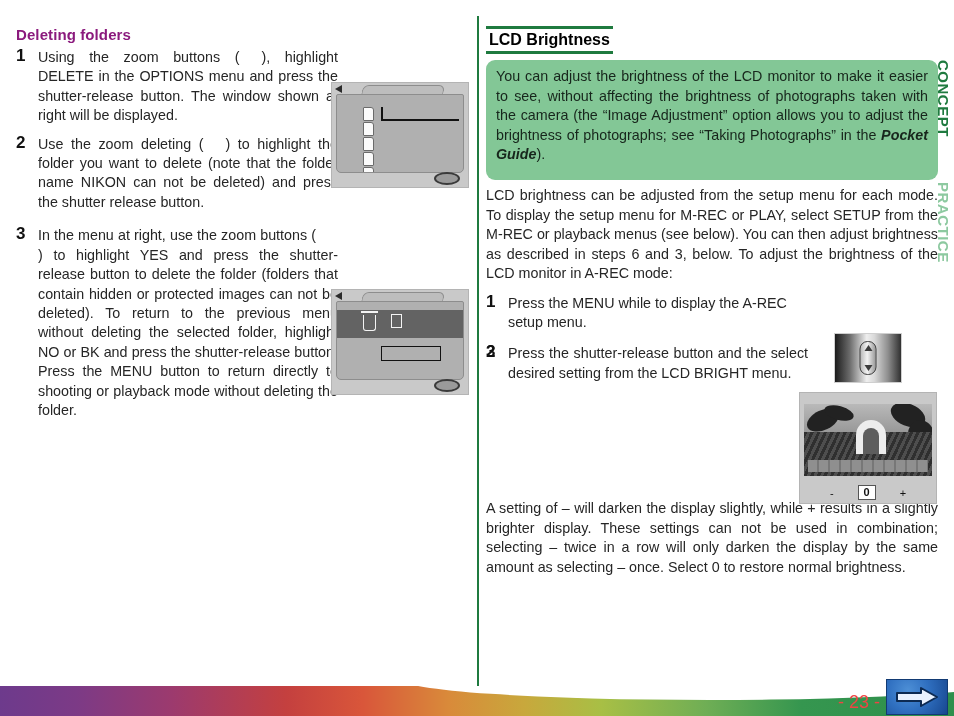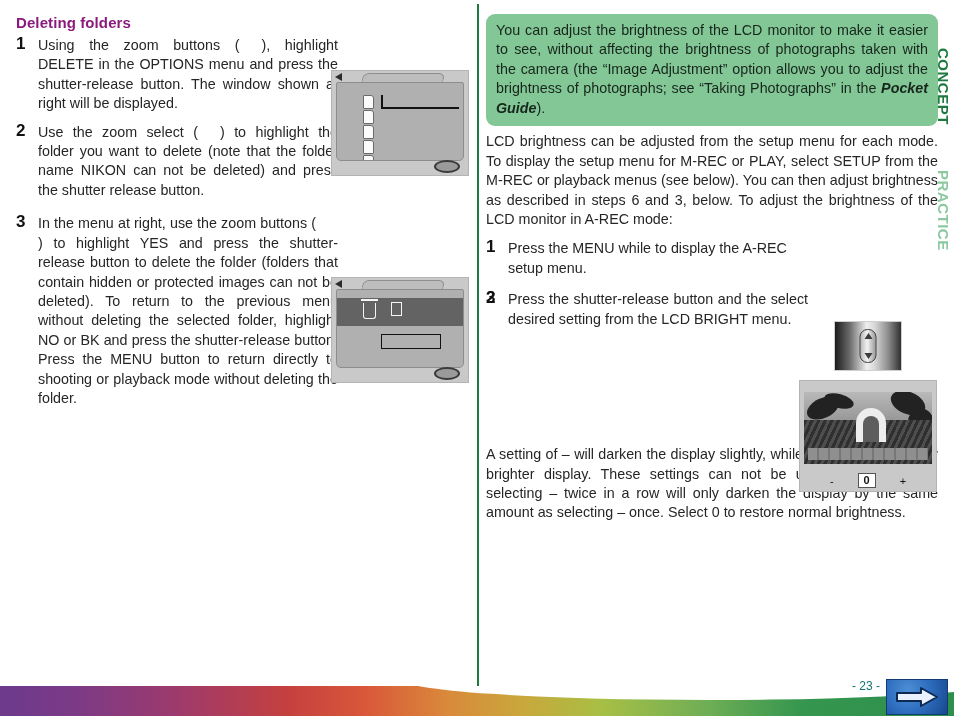--- a/index.html
+++ b/index.html
@@ -12,21 +12,21 @@
     height: 716px;
     position: relative;
     overflow: hidden;
     font-family: "Liberation Sans", sans-serif;
     color: #1a1a1a;
   }
 
   
   .page {
     position: absolute;
-    left: 0; top: 4px;
+    left: 0; top: 16px;
     width: 954px;
     height: 674px;
   }
   .col-left {
     position: absolute;
     left: 16px; top: 10px;
     width: 452px;
   }
   .divider {
     position: absolute;
@@ -183,21 +183,21 @@
     padding: 1px 3px 2px 3px;
     border-top: 3px solid #1f7a3f;
     border-bottom: 3px solid #1f7a3f;
     margin: 0 0 6px 0;
     line-height: 1.2;
   }
   .green-box {
     position: relative;
     background: #83c796;
     border-radius: 9px;
-    padding: 7px 10px 8px 10px;
+    padding: 7px 10px 16px 10px;
     margin-bottom: 6px;
   }
   .green-box p {
     margin: 0;
     font-size: 14.3px;
     line-height: 1.36;
     text-align: justify;
     color: #17261c;
   }
   .body-para {
@@ -357,23 +357,23 @@
   .footer-title {
     position: absolute;
     left: 18px; bottom: 4px;
     color: #ffffff;
     font-size: 14.5px;
     letter-spacing: .2px;
     line-height: 20px;
   }
   .footer-page {
     position: absolute;
-    right: 74px; bottom: 20px;
-    color: #0f766e;
-    font-size: 12px;
+    right: 74px; bottom: 4px;
+    color: #ef4444;
+    font-size: 18px;
     line-height: 20px;
   }
   .footer-next {
     position: absolute;
     right: 6px; bottom: 1px;
     width: 60px; height: 34px;
     background: radial-gradient(circle at 35% 30%, #4d8fd6 0%, #2f6fc0 45%, #17478f 100%);
     border: 1px solid #123a73;
     display: flex;
     align-items: center;
@@ -394,21 +394,21 @@
     <div class="step">
       <span class="step-num">1</span>
       <div class="step-body narrow">
         <span>Using the zoom buttons (</span><span class="gapglyph"></span><span>), highlight DELETE in the OPTIONS menu and press the shutter-release button. The window shown at right will be displayed.</span>
       </div>
     </div>
 
     <div class="step">
       <span class="step-num">2</span>
       <div class="step-body narrow">
-        <span>Use the zoom select (</span><span class="gapglyph"></span><span>) to highlight the folder you want to delete (note that the folder name NIKON can not be deleted) and press the shutter release button.</span>
+        <span>Use the zoom deleting (</span><span class="gapglyph"></span><span>) to highlight the folder you want to delete (note that the folder name NIKON can not be deleted) and press the shutter release button.</span>
       </div>
     </div>
 
     <div class="step" style="margin-top:14px;">
       <span class="step-num">3</span>
       <div class="step-body wide">
         <span>In the menu at right, use the zoom buttons (</span><span class="gapglyph"></span><span>) to highlight YES and press the shutter-release button to delete the folder (folders that contain hidden or protected images can not be deleted). To return to the previous menu without deleting the selected folder, highlight NO or BK and press the shutter-release button. Press the MENU button to return directly to shooting or playback mode without deleting the folder.</span>
       </div>
     </div>
   </div>
@@ -441,20 +441,21 @@
       <span class="white-box" style="left:54px; top:12px; width:9px; height:12px;"></span>
       <span class="dark-box" style="left:44px; top:44px; width:58px; height:13px;"></span>
     </div>
     <span class="ellipse"></span>
   </div>
 
   <div class="divider"></div>
 
   <div class="col-right">
 
+    <h2 class="heading-black">LCD Brightness</h2>
 
     <div class="green-box">
       <p>You can adjust the brightness of the LCD monitor to make it easier to see, without affecting the brightness of photographs taken with the camera (the “Image Adjustment” option allows you to adjust the brightness of photographs; see “Taking Photographs” in the <b><i>Pocket Guide</i></b>).</p>
     </div>
 
     <p class="body-para">LCD brightness can be adjusted from the setup menu for each mode.  To display the setup menu for M-REC or PLAY, select SETUP from the M-REC or playback menus (see below). You can then adjust brightness as described in steps 6 and 3, below.  To adjust the brightness of the LCD monitor in A-REC mode:</p>
 
     
     <div class="step rstep">
       <span class="step-num">1</span>

